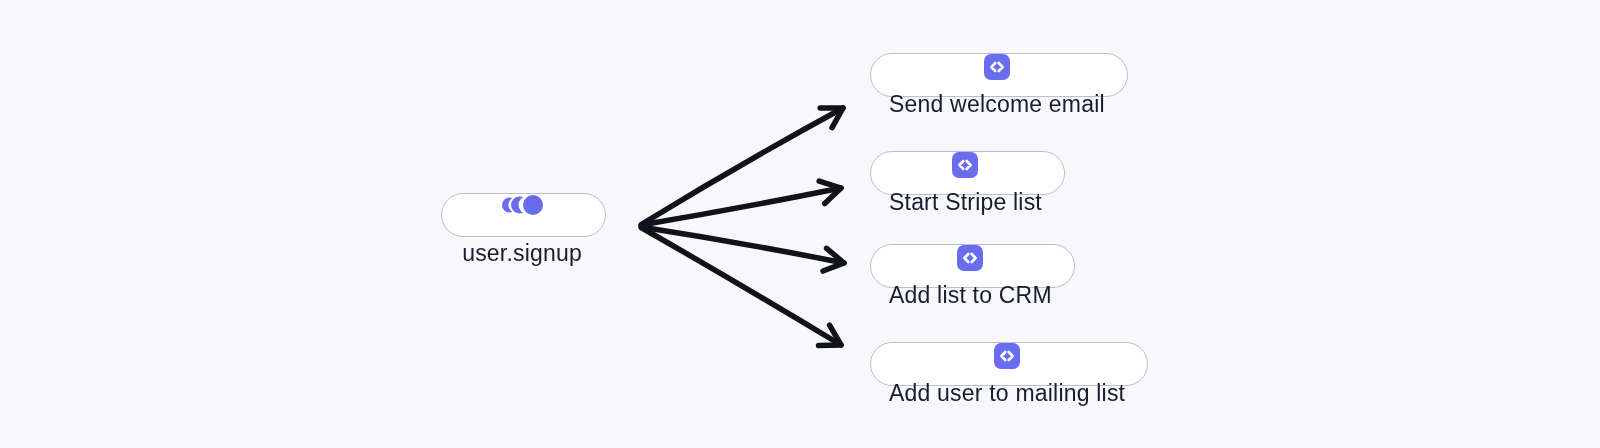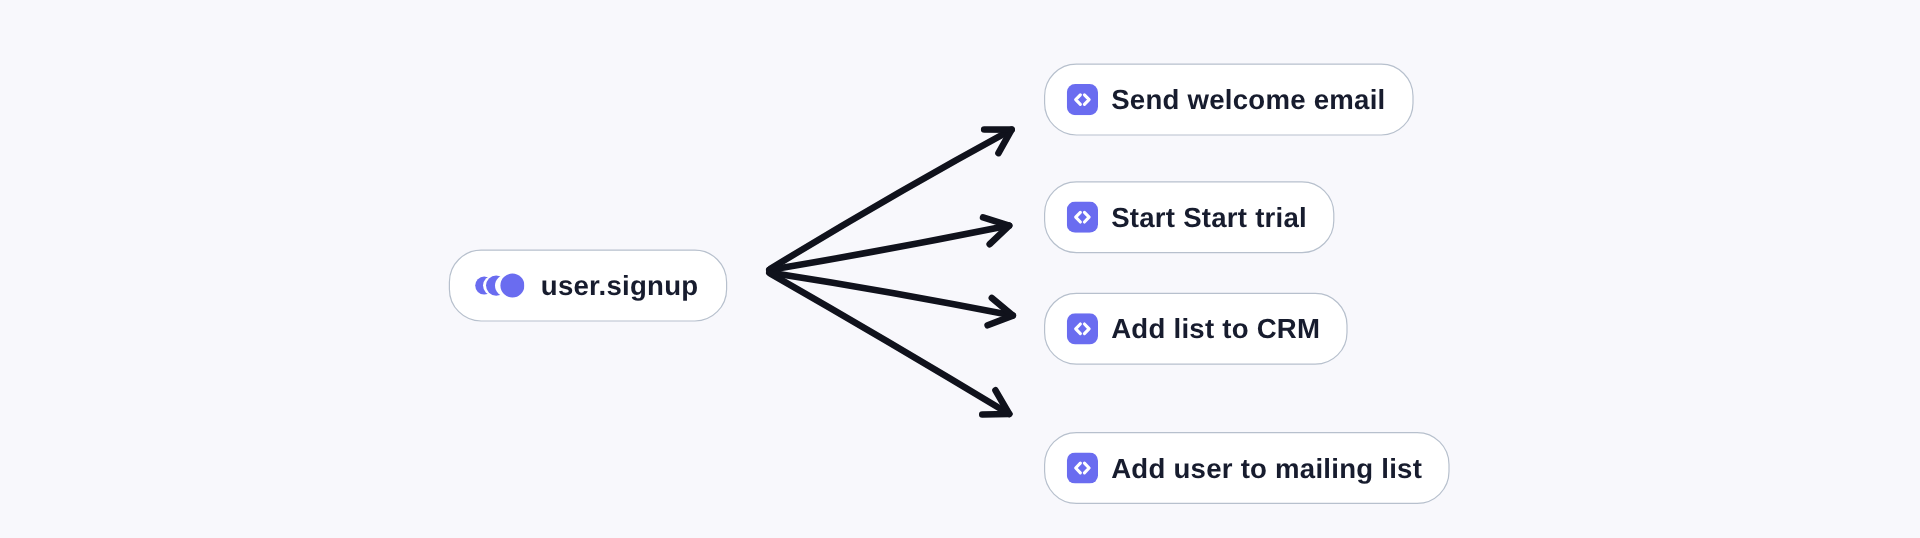--- a/index.html
+++ b/index.html
@@ -13,47 +13,48 @@
   }
   .arrow-layer {
     position: absolute;
     left: 0; top: 0;
     width: 1600px; height: 448px;
   }
   .node {
     position: absolute;
     display: flex;
     align-items: center;
-    height: 60px;
+    height: 44px;
     box-sizing: border-box;
     background: #ffffff;
     border: 1.5px solid #b7c0cd;
     border-radius: 27px;
     color: #171c2e;
     font-size: 23px;
-    font-weight: 700;
+    font-weight: 400;
     letter-spacing: 0.2px;
     white-space: nowrap;
+    flex-direction: column;
   }
   .node .label { display: inline-block; }
   .trigger-node {
     right: 994px;
-    top: 208px;
+    top: 193px;
     padding: 0 23px 0 20px;
-    gap: 14px;
+    gap: 24px;
   }
   .fn-node {
     left: 870px;
     padding: 0 22px 0 18px;
     gap: 11px;
   }
   .fn-node.fn-0 { top: 53px; }
   .fn-node.fn-1 { top: 151px; }
   .fn-node.fn-2 { top: 244px; }
-  .fn-node.fn-3 { top: 360px; }
+  .fn-node.fn-3 { top: 342px; }
   .icon-svg { display: block; flex: 0 0 auto; }
 </style>
 </head>
 <body>
 
 <div class="canvas">
 
   <svg class="arrow-layer" width="1600" height="448" viewBox="0 0 1600 448" xmlns="http://www.w3.org/2000/svg">
     <defs>
       <marker id="ah" viewBox="0 0 32 32" refX="26" refY="16" markerWidth="32" markerHeight="32" markerUnits="userSpaceOnUse" orient="auto">
@@ -85,21 +86,21 @@
       <path d="M 11.3 9 L 7.4 13 L 11.3 17 M 14.7 9 L 18.6 13 L 14.7 17" fill="none" stroke="#ffffff" stroke-width="2.6" stroke-linecap="round" stroke-linejoin="round"></path>
     </svg>
     <span class="label">Send welcome email</span>
   </div>
 
   <div class="node fn-node fn-1">
     <svg class="icon-svg" width="26" height="26" viewBox="0 0 26 26" xmlns="http://www.w3.org/2000/svg">
       <rect x="0" y="0" width="26" height="26" rx="7" fill="#6a6cf0"></rect>
       <path d="M 11.3 9 L 7.4 13 L 11.3 17 M 14.7 9 L 18.6 13 L 14.7 17" fill="none" stroke="#ffffff" stroke-width="2.6" stroke-linecap="round" stroke-linejoin="round"></path>
     </svg>
-    <span class="label">Start Start trial</span>
+    <span class="label">Start Stripe list</span>
   </div>
 
   <div class="node fn-node fn-2">
     <svg class="icon-svg" width="26" height="26" viewBox="0 0 26 26" xmlns="http://www.w3.org/2000/svg">
       <rect x="0" y="0" width="26" height="26" rx="7" fill="#6a6cf0"></rect>
       <path d="M 11.3 9 L 7.4 13 L 11.3 17 M 14.7 9 L 18.6 13 L 14.7 17" fill="none" stroke="#ffffff" stroke-width="2.6" stroke-linecap="round" stroke-linejoin="round"></path>
     </svg>
     <span class="label">Add list to CRM</span>
   </div>
 

